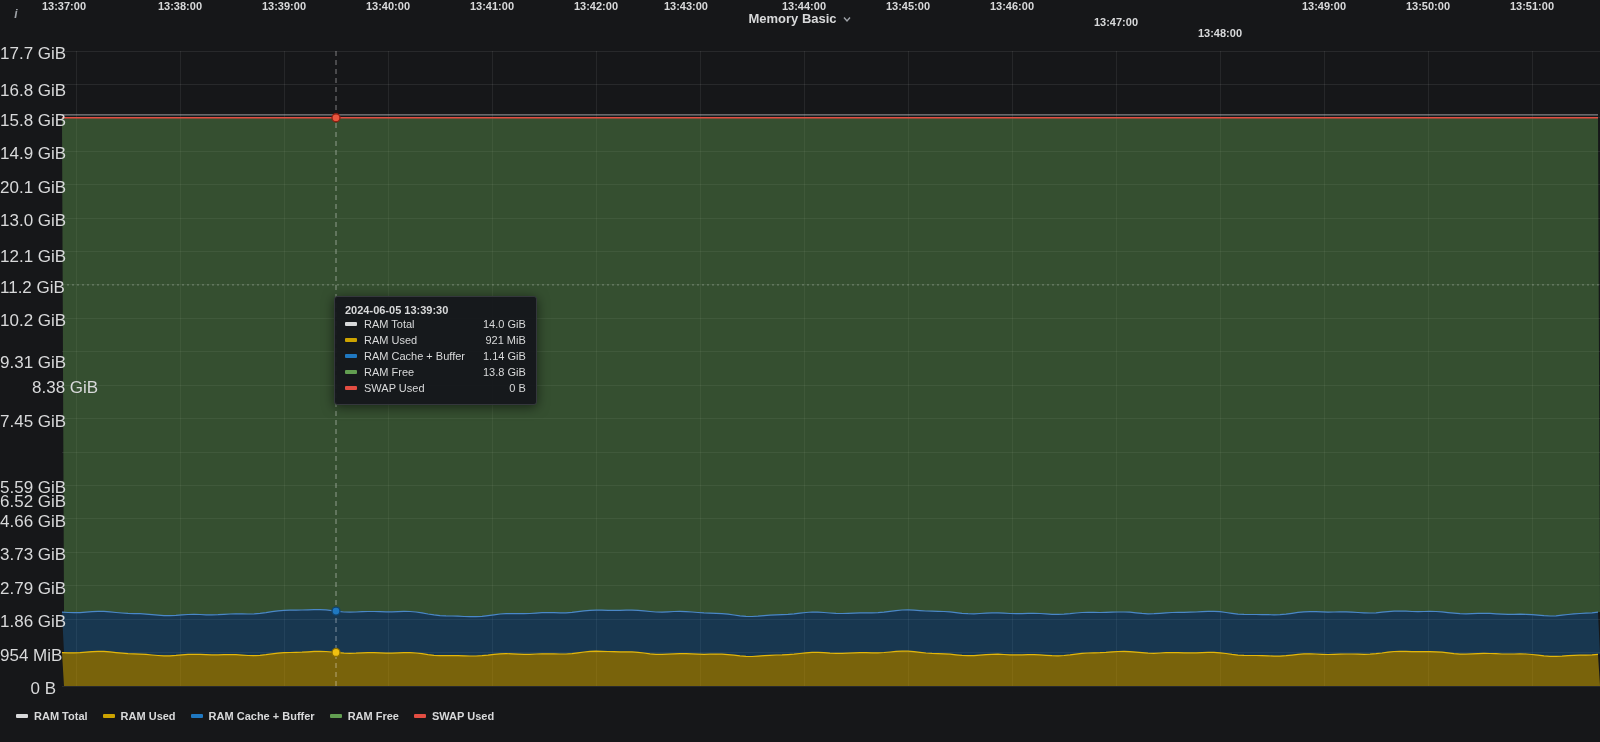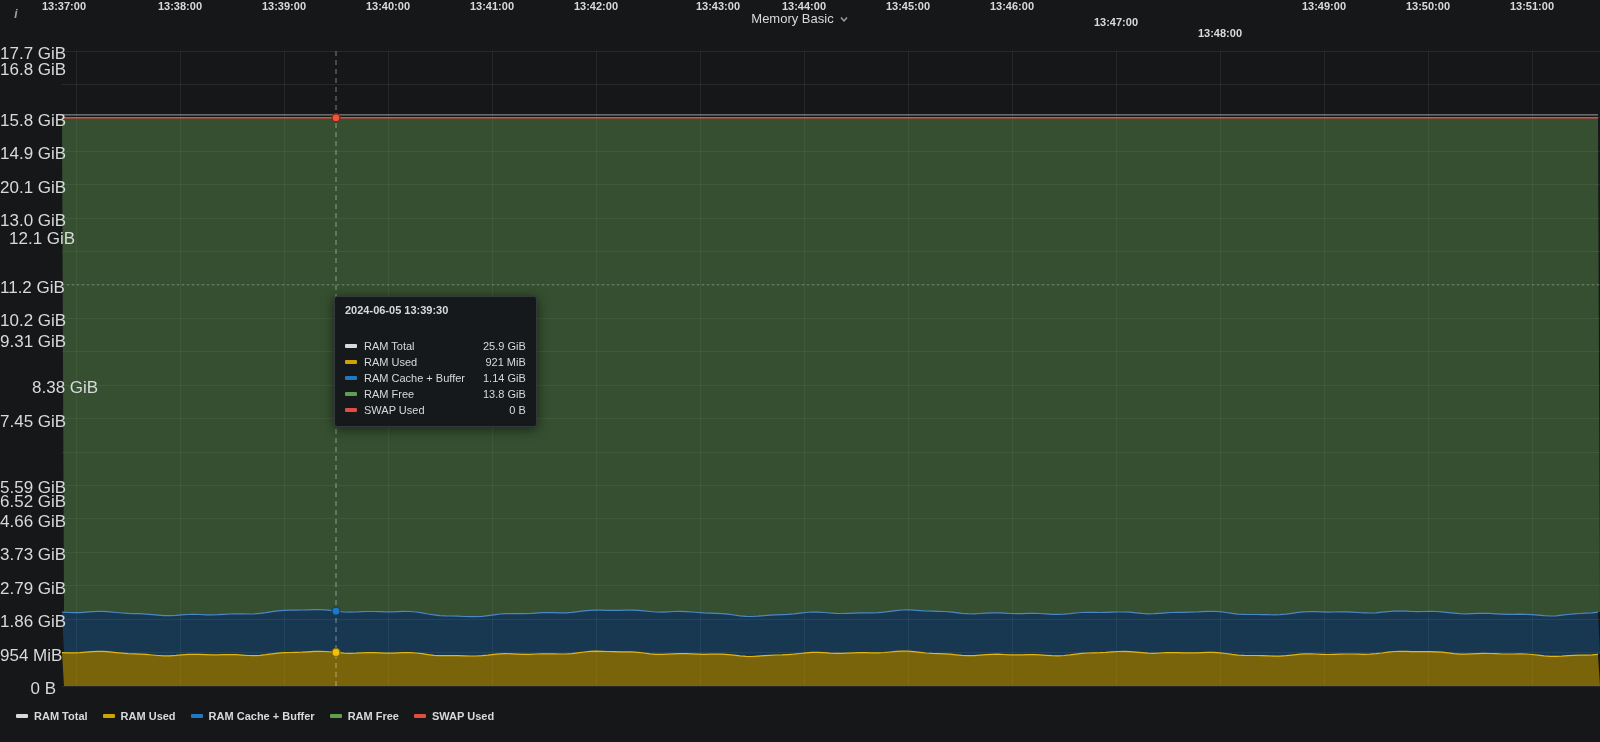--- a/index.html
+++ b/index.html
@@ -6,21 +6,21 @@
   body{
     width:1600px;height:742px;overflow:hidden;position:relative;
     background:#161719;color:#d8d9da;
     font-family:"Liberation Sans", sans-serif;
   }
   .header{
     position:absolute;top:0;left:0;right:0;height:36px;
     display:flex;align-items:center;justify-content:center;gap:5px;
     cursor:pointer;z-index:3;
   }
-  .title{font-size:13px;font-weight:400;color:#d8d9da;}
+  .title{font-size:13px;font-weight:700;color:#d8d9da;}
   .chev{display:inline-block;margin-top:2px;}
   .info-corner{
     position:absolute;top:5px;left:7px;width:18px;height:18px;z-index:4;
     display:flex;align-items:center;justify-content:center;
     font-size:12px;font-weight:700;font-style:italic;color:#9fa3a8;cursor:pointer;
   }
   #chart{position:absolute;left:0;top:0;width:1600px;height:742px;z-index:1;}
   #ylabels,#xlabels{position:absolute;left:0;top:0;z-index:2;}
   .ylab{
     position:absolute;left:0;width:56px;text-align:right;
@@ -31,21 +31,21 @@
     font-size:11px;font-weight:700;color:#d8d9da;white-space:nowrap;
   }
   .tooltip{
     position:absolute;left:334px;top:296px;z-index:6;
     background:rgba(22,24,28,0.97);
     border:1px solid #34373c;border-radius:3px;
     padding:7px 10px 8px 10px;min-width:166px;
     box-shadow:0 2px 12px rgba(0,0,0,0.55);
     font-size:11px;
   }
-  .tt-title{font-weight:700;margin-bottom:22px;color:#d8d9da;}
+  .tt-title{font-weight:700;margin-bottom:0;color:#d8d9da;}
   .tt-row{display:flex;align-items:center;height:16px;}
   .sw{width:12px;height:4px;border-radius:1px;margin-right:7px;flex:none;}
   .tt-label{margin-right:18px;color:#d8d9da;}
   .tt-val{margin-left:auto;text-align:right;color:#d8d9da;}
   #legend{
     position:absolute;left:16px;top:706px;height:20px;z-index:3;
     display:flex;align-items:center;gap:15px;
   }
   .lg-item{display:flex;align-items:center;gap:6px;font-size:11px;font-weight:700;color:#d8d9da;cursor:pointer;}
 </style>
@@ -110,65 +110,65 @@
     <path d="M62 117.7 L68 117.7 L74 117.7 L80 117.7 L86 117.7 L92 117.7 L98 117.7 L104 117.7 L110 117.7 L116 117.7 L122 117.7 L128 117.7 L134 117.7 L140 117.7 L146 117.7 L152 117.7 L158 117.7 L164 117.7 L170 117.7 L176 117.7 L182 117.7 L188 117.7 L194 117.7 L200 117.7 L206 117.7 L212 117.7 L218 117.7 L224 117.7 L230 117.7 L236 117.7 L242 117.7 L248 117.7 L254 117.7 L260 117.7 L266 117.7 L272 117.7 L278 117.7 L284 117.7 L290 117.7 L296 117.7 L302 117.7 L308 117.7 L314 117.7 L320 117.7 L326 117.7 L332 117.7 L338 117.7 L344 117.7 L350 117.7 L356 117.7 L362 117.7 L368 117.7 L374 117.7 L380 117.7 L386 117.7 L392 117.7 L398 117.7 L404 117.7 L410 117.7 L416 117.7 L422 117.7 L428 117.7 L434 117.7 L440 117.7 L446 117.7 L452 117.7 L458 117.7 L464 117.7 L470 117.7 L476 117.7 L482 117.7 L488 117.7 L494 117.7 L500 117.7 L506 117.7 L512 117.7 L518 117.7 L524 117.7 L530 117.7 L536 117.7 L542 117.7 L548 117.7 L554 117.7 L560 117.7 L566 117.7 L572 117.7 L578 117.7 L584 117.7 L590 117.7 L596 117.7 L602 117.7 L608 117.7 L614 117.7 L620 117.7 L626 117.7 L632 117.7 L638 117.7 L644 117.7 L650 117.7 L656 117.7 L662 117.7 L668 117.7 L674 117.7 L680 117.7 L686 117.7 L692 117.7 L698 117.7 L704 117.7 L710 117.7 L716 117.7 L722 117.7 L728 117.7 L734 117.7 L740 117.7 L746 117.7 L752 117.7 L758 117.7 L764 117.7 L770 117.7 L776 117.7 L782 117.7 L788 117.7 L794 117.7 L800 117.7 L806 117.7 L812 117.7 L818 117.7 L824 117.7 L830 117.7 L836 117.7 L842 117.7 L848 117.7 L854 117.7 L860 117.7 L866 117.7 L872 117.7 L878 117.7 L884 117.7 L890 117.7 L896 117.7 L902 117.7 L908 117.7 L914 117.7 L920 117.7 L926 117.7 L932 117.7 L938 117.7 L944 117.7 L950 117.7 L956 117.7 L962 117.7 L968 117.7 L974 117.7 L980 117.7 L986 117.7 L992 117.7 L998 117.7 L1004 117.7 L1010 117.7 L1016 117.7 L1022 117.7 L1028 117.7 L1034 117.7 L1040 117.7 L1046 117.7 L1052 117.7 L1058 117.7 L1064 117.7 L1070 117.7 L1076 117.7 L1082 117.7 L1088 117.7 L1094 117.7 L1100 117.7 L1106 117.7 L1112 117.7 L1118 117.7 L1124 117.7 L1130 117.7 L1136 117.7 L1142 117.7 L1148 117.7 L1154 117.7 L1160 117.7 L1166 117.7 L1172 117.7 L1178 117.7 L1184 117.7 L1190 117.7 L1196 117.7 L1202 117.7 L1208 117.7 L1214 117.7 L1220 117.7 L1226 117.7 L1232 117.7 L1238 117.7 L1244 117.7 L1250 117.7 L1256 117.7 L1262 117.7 L1268 117.7 L1274 117.7 L1280 117.7 L1286 117.7 L1292 117.7 L1298 117.7 L1304 117.7 L1310 117.7 L1316 117.7 L1322 117.7 L1328 117.7 L1334 117.7 L1340 117.7 L1346 117.7 L1352 117.7 L1358 117.7 L1364 117.7 L1370 117.7 L1376 117.7 L1382 117.7 L1388 117.7 L1394 117.7 L1400 117.7 L1406 117.7 L1412 117.7 L1418 117.7 L1424 117.7 L1430 117.7 L1436 117.7 L1442 117.7 L1448 117.7 L1454 117.7 L1460 117.7 L1466 117.7 L1472 117.7 L1478 117.7 L1484 117.7 L1490 117.7 L1496 117.7 L1502 117.7 L1508 117.7 L1514 117.7 L1520 117.7 L1526 117.7 L1532 117.7 L1538 117.7 L1544 117.7 L1550 117.7 L1556 117.7 L1562 117.7 L1568 117.7 L1574 117.7 L1580 117.7 L1586 117.7 L1592 117.7 L1598 117.7 " fill="none" stroke="#e24d42" stroke-width="1.4"></path>
     <line x1="336" y1="51" x2="336" y2="686" stroke="rgba(255,255,255,0.45)" stroke-width="1" stroke-dasharray="5,4"></line>
     <line x1="62" y1="284.909604519774" x2="1600" y2="284.909604519774" stroke="rgba(255,255,255,0.30)" stroke-width="1" stroke-dasharray="2,3"></line>
     <circle cx="336" cy="117.72881355932202" r="4" fill="#e8563f" stroke="#8c1f12" stroke-width="1.3"></circle>
     <circle cx="336" cy="611.1241547773473" r="4" fill="#1f78c1" stroke="#10436e" stroke-width="1.3"></circle>
     <circle cx="336" cy="652.4569259777917" r="4" fill="#f0c010" stroke="#8a6d00" stroke-width="1.3"></circle>
   </svg>
 
 <div id="ylabels">
     <div class="ylab" style="top: 44px;">17.7 GiB</div>
-    <div class="ylab" style="top: 60px;">16.8 GiB</div>
+    <div class="ylab" style="top: 81px;">16.8 GiB</div>
     <div class="ylab" style="top: 110.836px;">15.8 GiB</div>
     <div class="ylab" style="top: 144.237px;">14.9 GiB</div>
     <div class="ylab" style="top: 177.673px;">20.1 GiB</div>
     <div class="ylab" style="top: 211.073px;">13.0 GiB</div>
-    <div class="ylab" style="top: 229px; margin-left: 9px;">12.1 GiB</div>
+    <div class="ylab" style="top: 247px;">12.1 GiB</div>
     <div class="ylab" style="top: 277.945px;">11.2 GiB</div>
     <div class="ylab" style="top: 311.346px;">10.2 GiB</div>
-    <div class="ylab" style="top: 332px;">9.31 GiB</div>
+    <div class="ylab" style="top: 353px;">9.31 GiB</div>
     <div class="ylab" style="top: 378.182px; padding-left: 32px;">8.38 GiB</div>
     <div class="ylab" style="top: 411.618px;">7.45 GiB</div>
     <div class="ylab" style="top: 445.055px; margin-top: 47px;">6.52 GiB</div>
     <div class="ylab" style="top: 478.455px;">5.59 GiB</div>
     <div class="ylab" style="top: 511.891px;">4.66 GiB</div>
     <div class="ylab" style="top: 545.327px;">3.73 GiB</div>
     <div class="ylab" style="top: 578.727px;">2.79 GiB</div>
     <div class="ylab" style="top: 612.164px;">1.86 GiB</div>
     <div class="ylab" style="top: 645.564px;">954 MiB</div>
     <div class="ylab" style="top: 679px;">0 B</div>
   </div>
 <div id="xlabels">
     <div class="xlab" style="left: 22px; top: 0px;">13:37:00</div>
     <div class="xlab" style="left: 138px; top: 0px;">13:38:00</div>
     <div class="xlab" style="left: 242px; top: 0px;">13:39:00</div>
     <div class="xlab" style="left: 346px; top: 0px;">13:40:00</div>
     <div class="xlab" style="left: 450px; top: 0px;">13:41:00</div>
     <div class="xlab" style="left: 554px; top: 0px;">13:42:00</div>
-    <div class="xlab" style="left: 676px; top: 0px;">13:43:00</div>
+    <div class="xlab" style="left: 624px; top: 0px; text-align: right;">13:43:00</div>
     <div class="xlab" style="left: 762px; top: 0px;">13:44:00</div>
     <div class="xlab" style="left: 866px; top: 0px;">13:45:00</div>
     <div class="xlab" style="left: 970px; top: 0px;">13:46:00</div>
     <div class="xlab" style="left: 1074px; top: 16px;">13:47:00</div>
     <div class="xlab" style="left: 1178px; top: 0px; margin-top: 27px;">13:48:00</div>
     <div class="xlab" style="left: 1282px; top: 0px;">13:49:00</div>
     <div class="xlab" style="left: 1386px; top: 0px;">13:50:00</div>
     <div class="xlab" style="left: 1490px; top: 0px;">13:51:00</div>
   </div>
 
 <div class="tooltip">
   <div class="tt-title">2024-06-05 13:39:30</div>
   <div id="tt-rows">
       <div class="tt-row">
         <span class="sw" style="background: rgb(216, 217, 218);"></span>
         <span class="tt-label">RAM Total</span>
-        <span class="tt-val">25.9 GiB</span>
+        <span class="tt-val">14.0 GiB</span>
       </div>
       <div class="tt-row">
         <span class="sw" style="background: rgb(204, 163, 0);"></span>
         <span class="tt-label">RAM Used</span>
         <span class="tt-val">921 MiB</span>
       </div>
       <div class="tt-row">
         <span class="sw" style="background: rgb(31, 120, 193);"></span>
         <span class="tt-label">RAM Cache + Buffer</span>
         <span class="tt-val">1.14 GiB</span>

